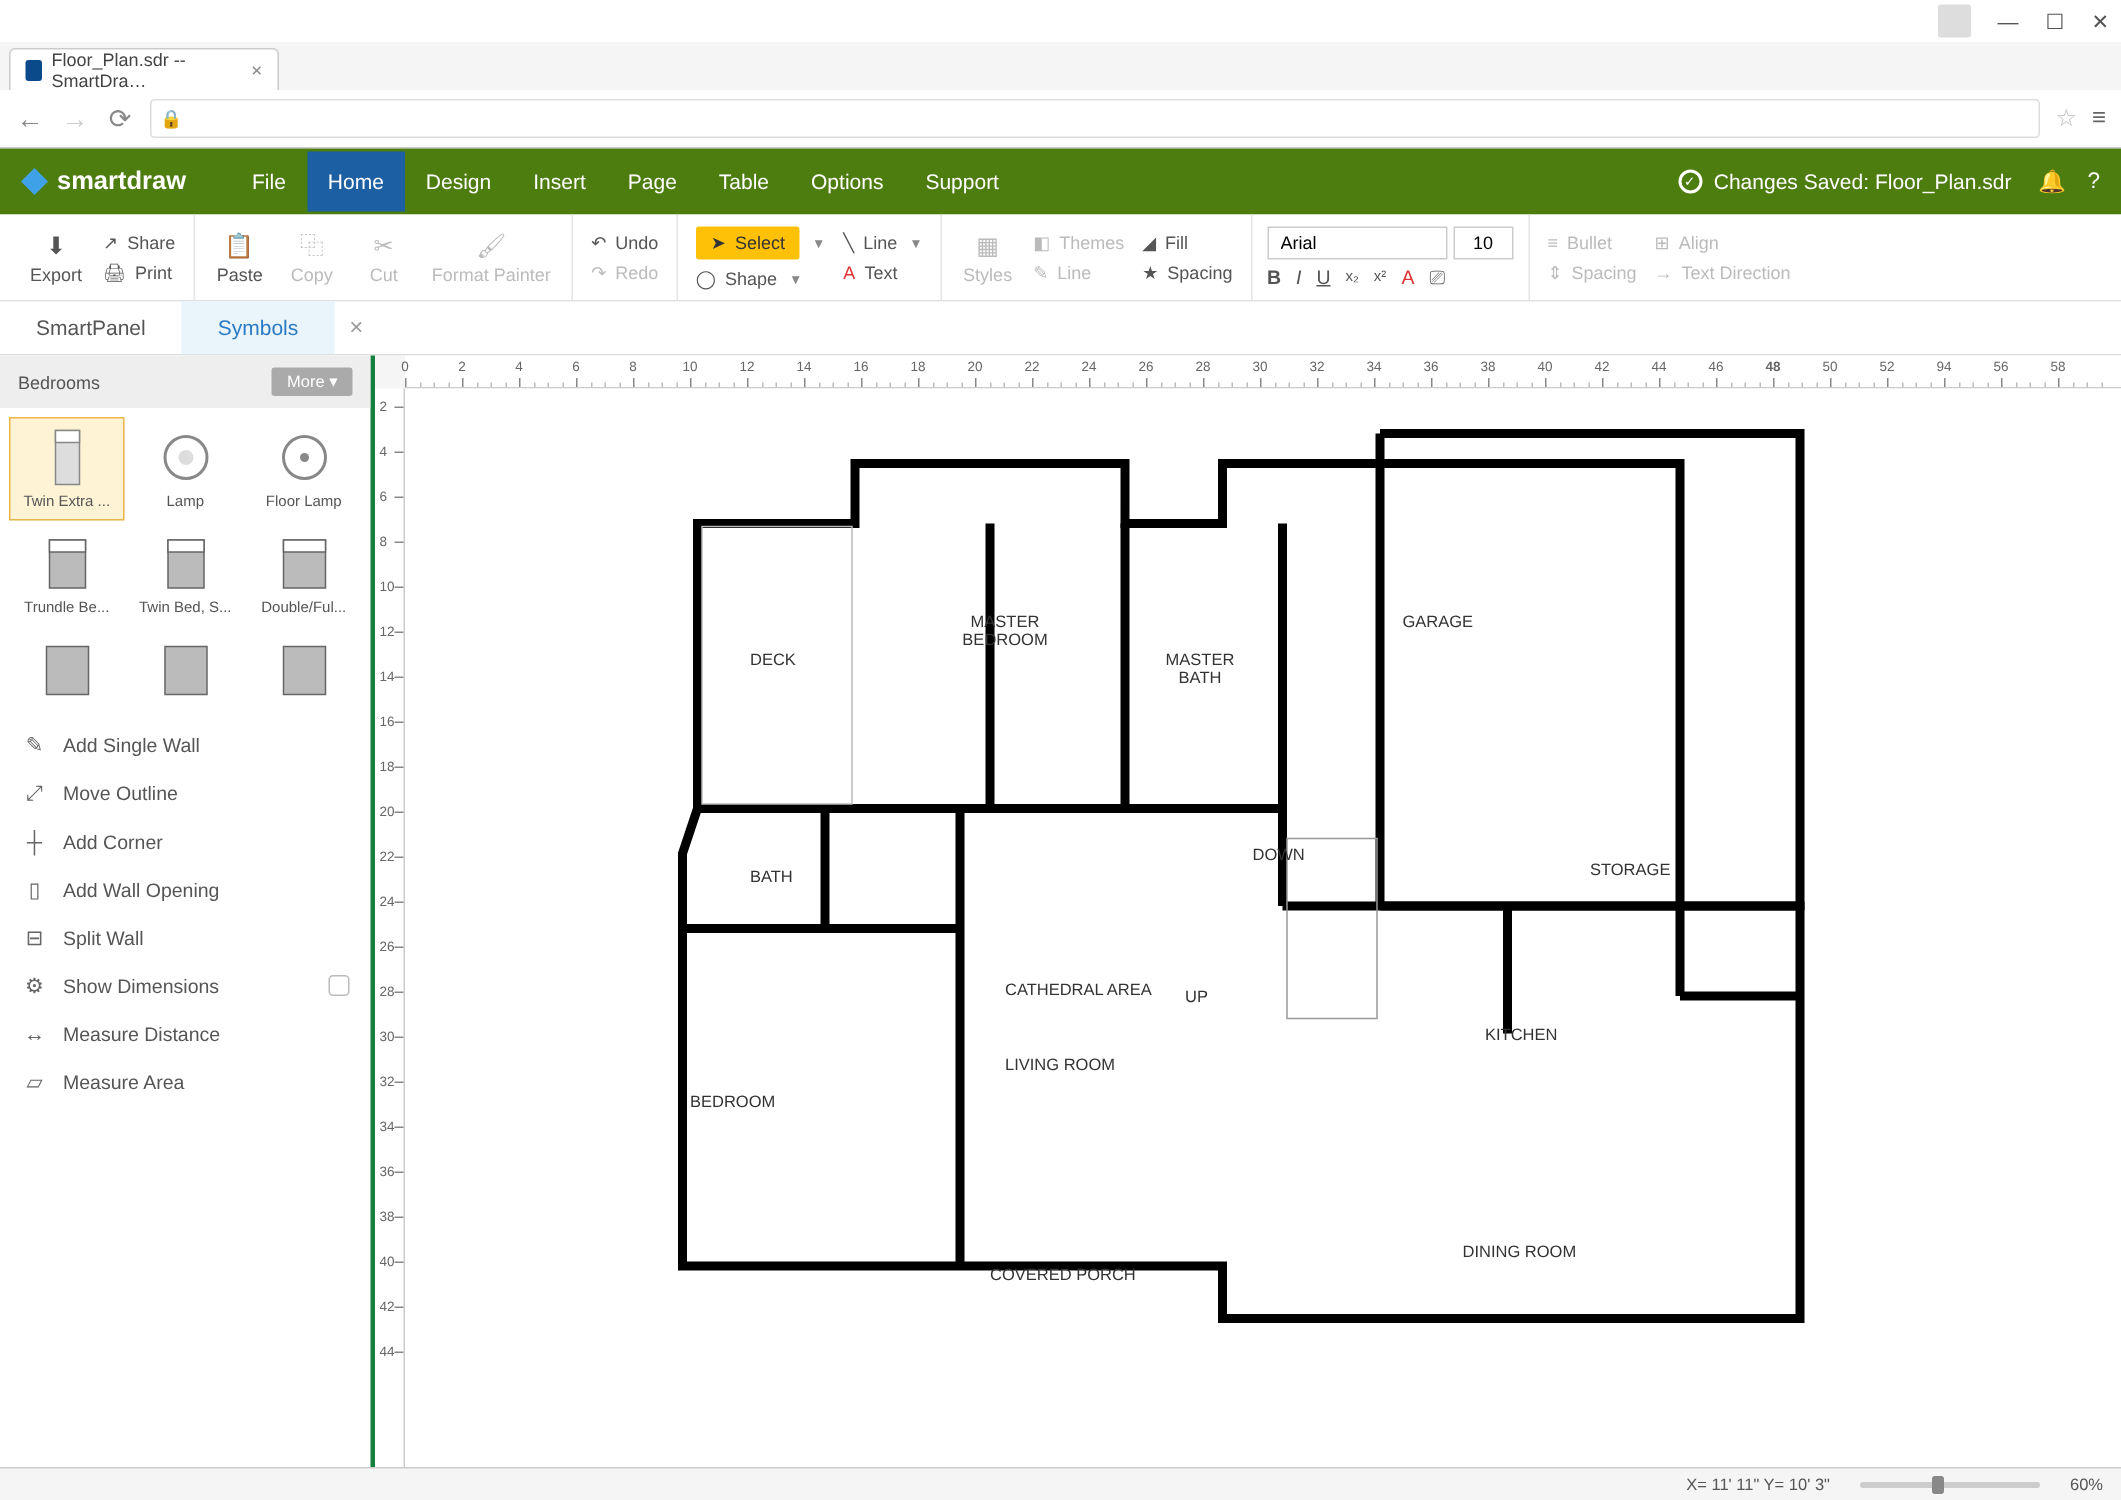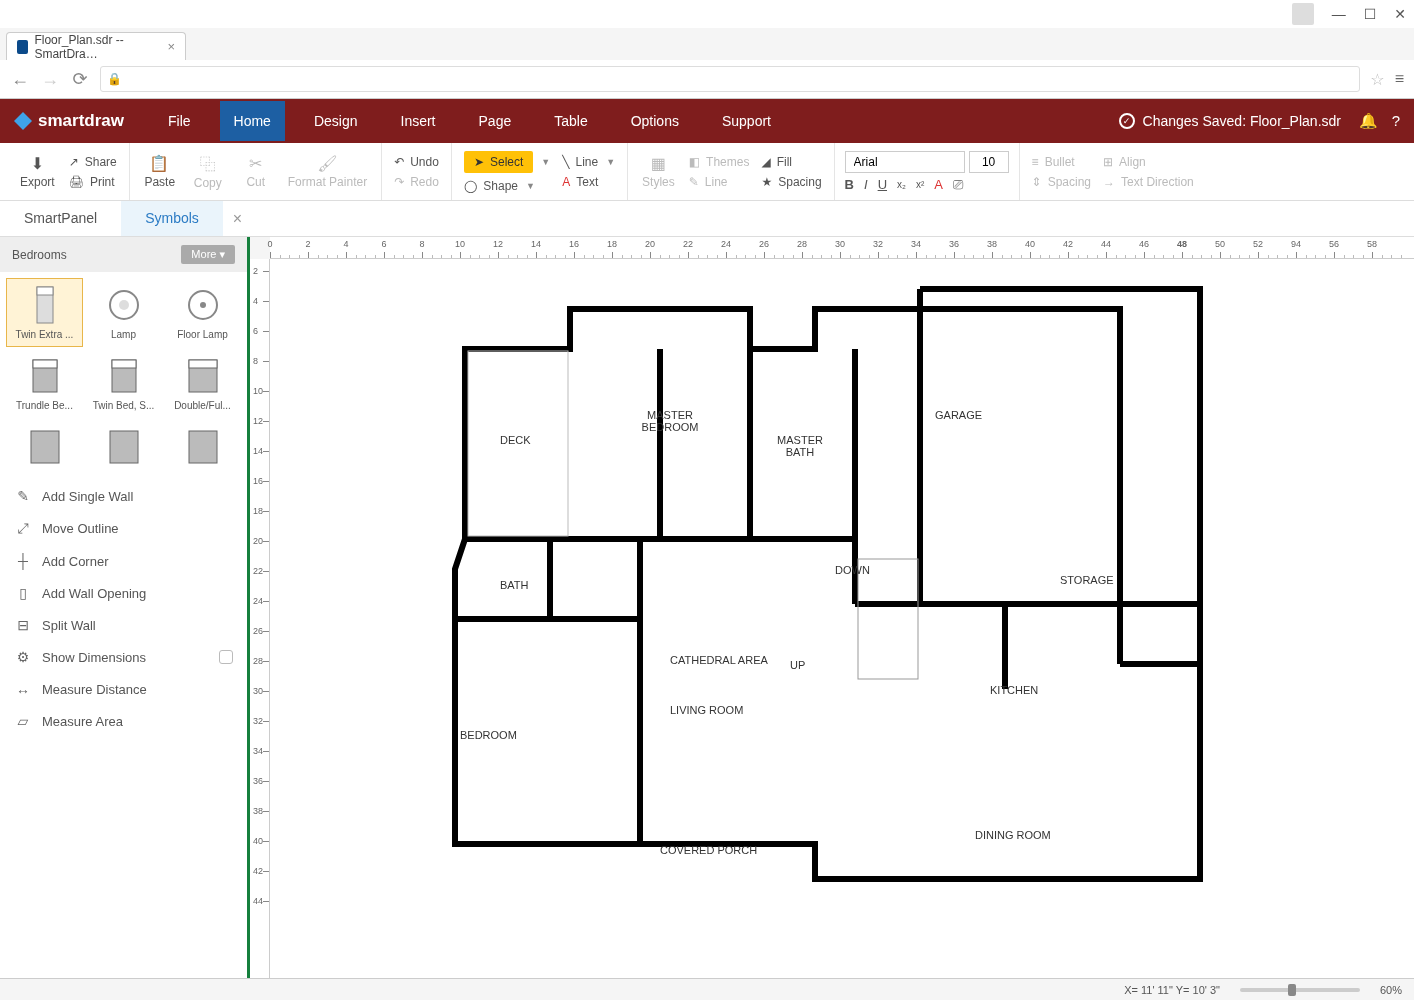--- a/index.html
+++ b/index.html
@@ -15,24 +15,24 @@
 .favicon { width: 14px; height: 14px; background: #0b4a8a; border-radius: 2px; }
 .tab-close { font-size: 13px; color: #888; }
 .addr-bar { height: 38px; display: flex; align-items: center; padding: 0 10px; gap: 10px; background: #fff; }
 .nav-btn { color: #888; font-size: 18px; cursor: pointer; width: 20px; text-align:center; }
 .url-box { flex: 1; height: 26px; border: 1px solid #ddd; border-radius: 3px; display: flex; align-items: center; padding: 0 6px; font-size: 13px; color: #555; overflow: hidden; white-space: nowrap; }
 .lock { color: #4caf50; margin-right: 6px; font-size: 12px; }
 .star { color: #bbb; font-size: 16px; }
 .menu-lines { color: #666; font-size: 16px; }
 
 
-.app-bar { height: 44px; background: #7f1d1d; display: flex; align-items: center; color: #fff; padding: 0 14px; }
+.app-bar { height: 44px; background: #4d7c0f; display: flex; align-items: center; color: #fff; padding: 0 14px; }
 .logo { display: flex; align-items: center; gap: 6px; font-weight: 600; font-size: 17px; margin-right: 30px; }
 .logo-icon { width: 18px; height: 18px; }
-.menu { display: flex; gap: 15px; text-align: center; }
+.menu { display: flex; gap: 0; text-align: center; }
 .menu-item { padding: 12px 14px; font-size: 14px; cursor: pointer; }
 .menu-item.active { background: #1d5fa3; }
 .spacer { flex: 1; }
 .save-status { display: flex; align-items: center; gap: 8px; font-size: 14px; }
 .check-circle { width: 16px; height: 16px; border: 2px solid #fff; border-radius: 50%; display: flex; align-items: center; justify-content: center; font-size: 9px; }
 .app-right-icons { display: flex; gap: 14px; margin-left: 18px; font-size: 15px; }
 
 
 .ribbon { height: 58px; background: #fff; border-bottom: 1px solid #ddd; display: flex; align-items: center; padding: 0 6px; font-size: 12px; color: #555; }
 .ribbon-group { display: flex; align-items: center; padding: 0 10px; border-right: 1px solid #e5e5e5; height: 100%; gap: 8px; }

